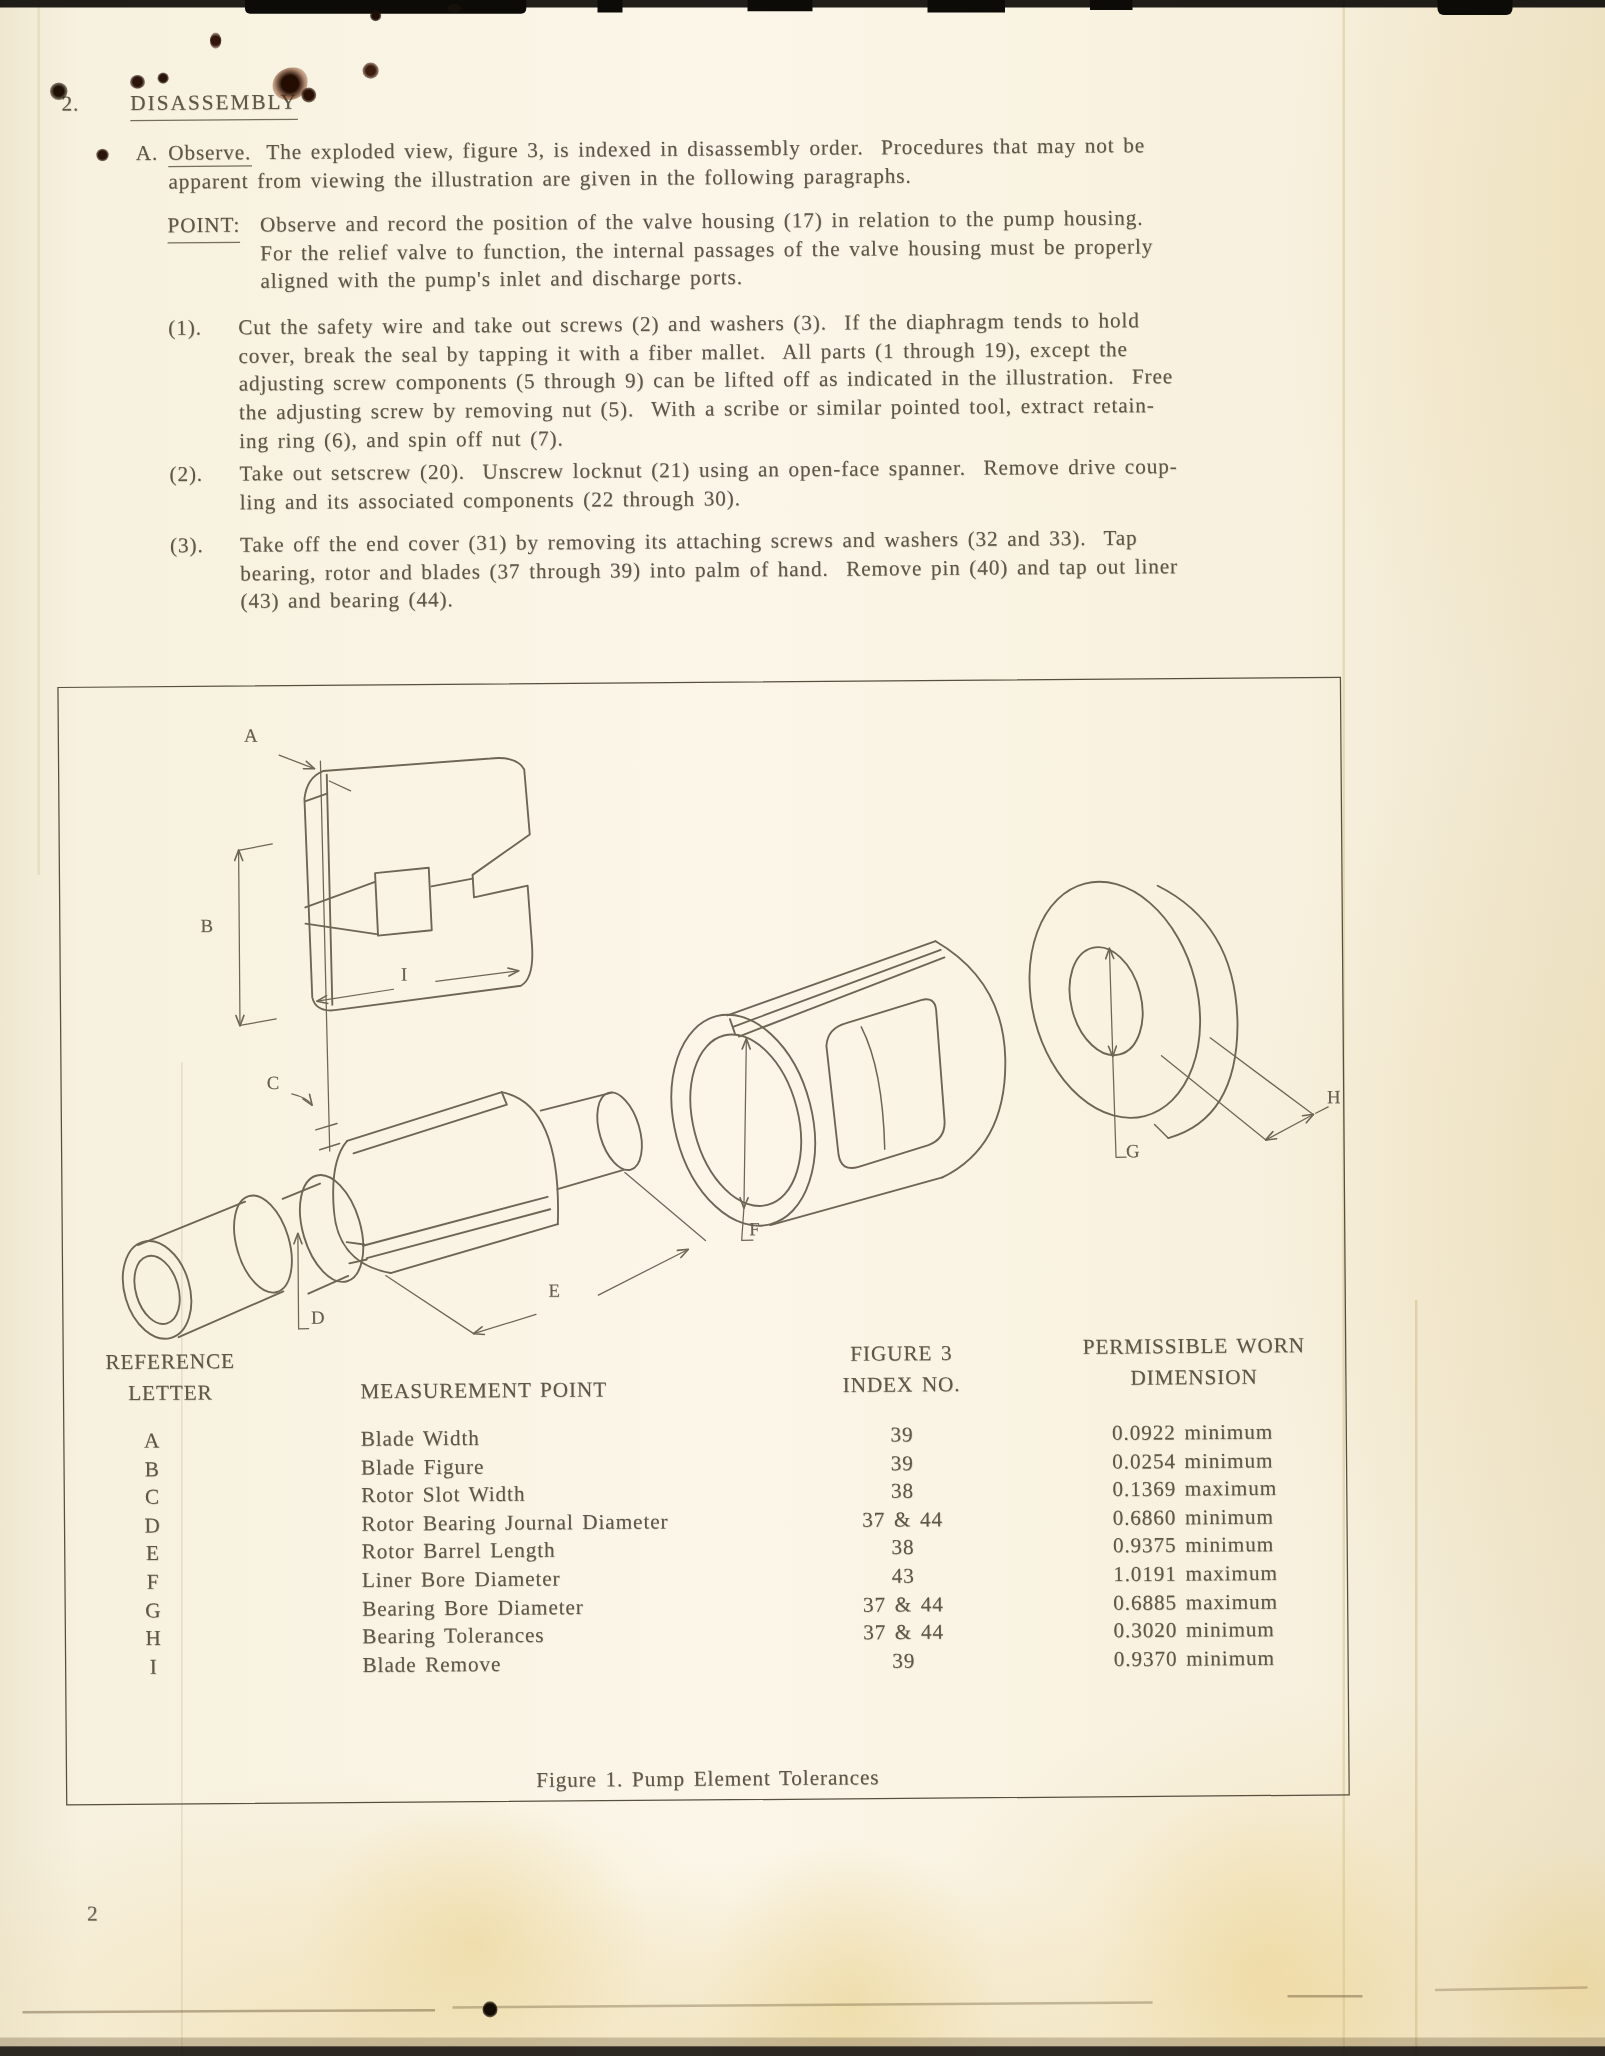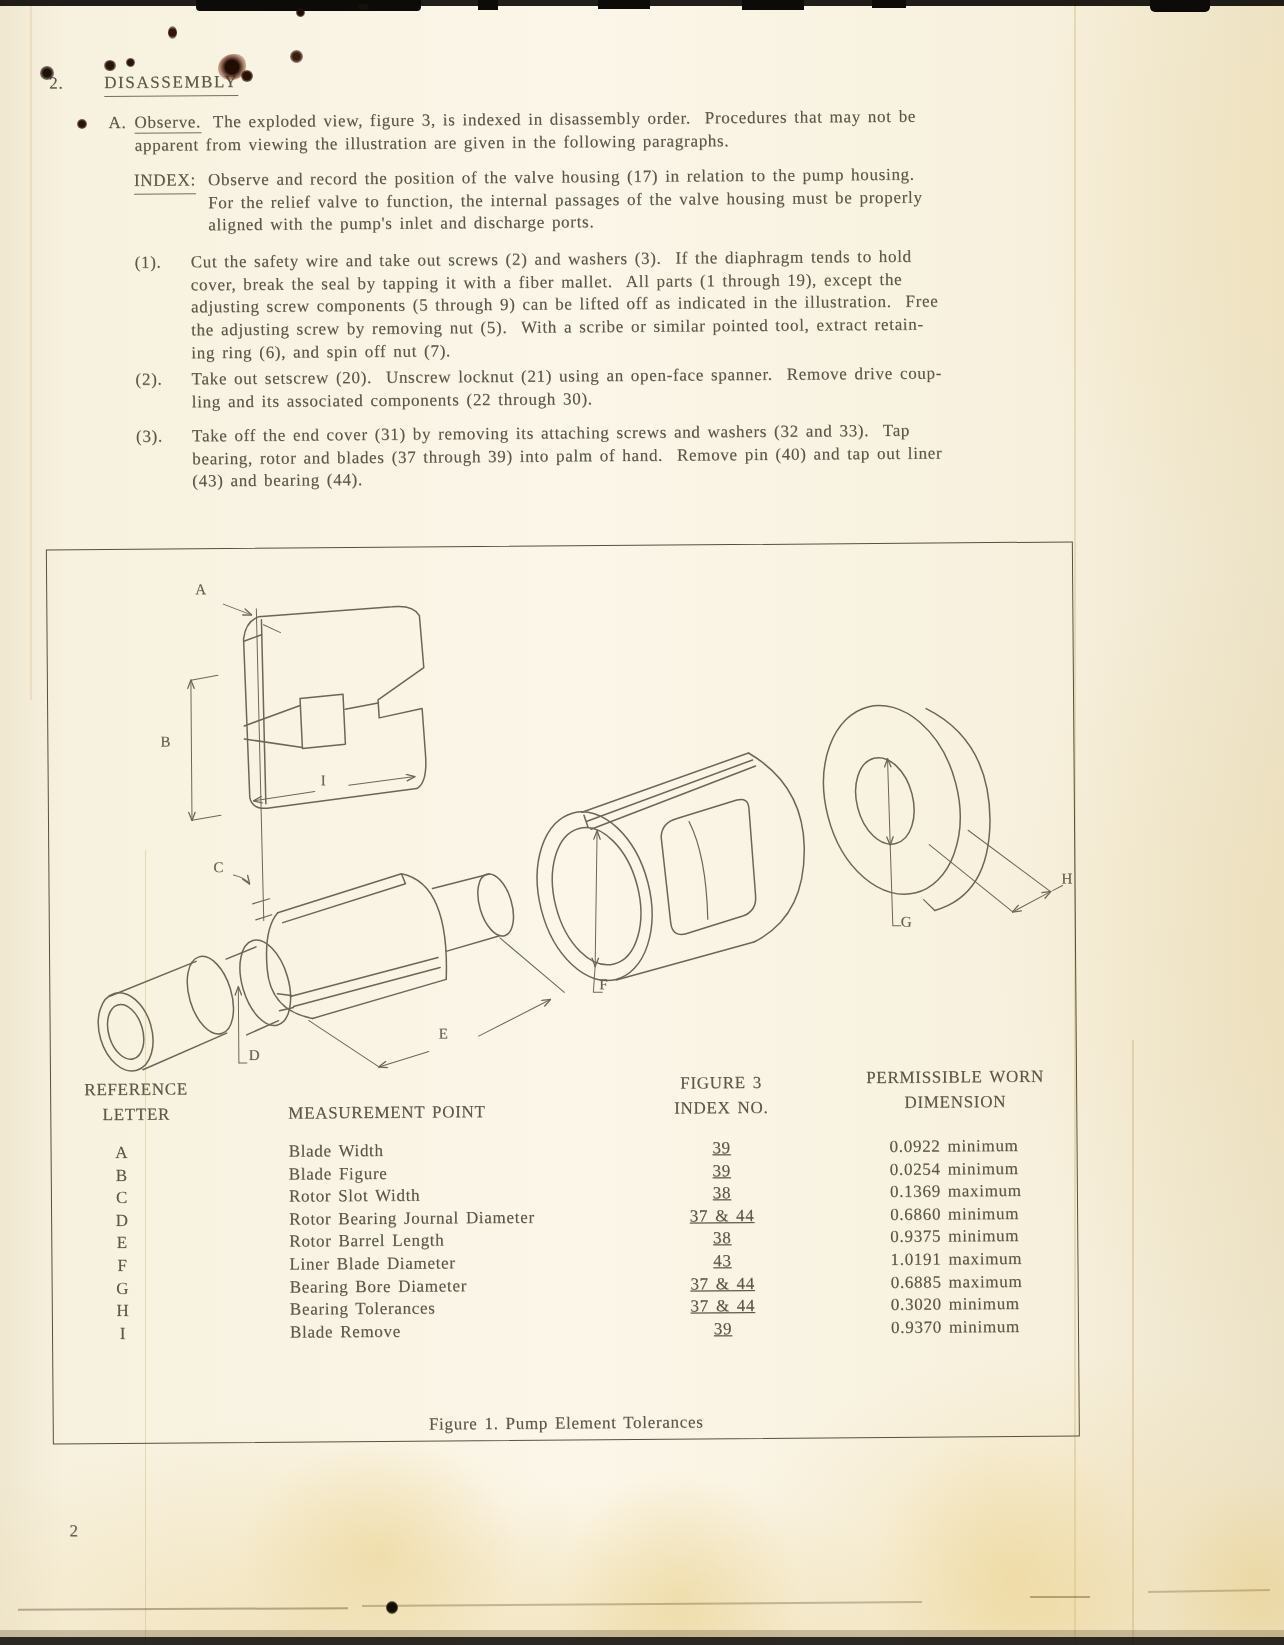--- a/index.html
+++ b/index.html
@@ -32,21 +32,21 @@
           text-shadow:0.3px 0.3px 0.5px rgba(94,87,71,.4);}
 
   
   .tol-table{position:absolute;left:0;top:0;width:100%;}
   .th{position:absolute;text-align:center;line-height:25px;}
   .tol-rows{position:absolute;left:0;top:592px;width:100%;}
   .tol-row{position:relative;height:22.6px;}
   .tol-row span{position:absolute;white-space:nowrap;}
   .c-letter{left:20px;width:100px;text-align:center;}
   .c-point{left:237px;}
-  .c-index{left:610px;width:120px;text-align:center;text-decoration:underline;}
+  .c-index{left:610px;width:120px;text-align:center;}
   .c-dim{left:838px;}
   .fig-caption{position:absolute;top:866px;left:0;right:0;text-align:center;}
 
   
   .spot{position:absolute;border-radius:50%;}
   .edge-band{position:absolute;background:#0d0b08;}
   .crease{position:absolute;pointer-events:none;}
   .scratch{position:absolute;background:rgba(96,76,44,.42);height:2px;}
   .stain{position:absolute;border-radius:50%;pointer-events:none;}
 </style>
@@ -69,21 +69,21 @@
 
     <div class="abs txt" style="left:55px;top:68px;">2.</div>
     <div class="abs txt u" style="left:110px;top:68px;letter-spacing:1.6px;">DISASSEMBLY</div>
 
     <div class="para txt" style="left:140px;top:108px;width:930px;">
       <span class="hang-label" style="left:-26px;">A.</span><span class="u">Observe.</span><span class="pre after-lead">The exploded view, figure 3, is indexed in disassembly order.  Procedures that may not be
 apparent from viewing the illustration are given in the following paragraphs.</span>
     </div>
 
     <div class="para txt" style="left:213px;top:166px;width:880px;">
-      <span class="hang-label u" style="left:-74px;">INDEX:</span><span class="pre">Observe and record the position of the valve housing (17) in relation to the pump housing.
+      <span class="hang-label u" style="left:-74px;">POINT:</span><span class="pre">Observe and record the position of the valve housing (17) in relation to the pump housing.
 For the relief valve to function, the internal passages of the valve housing must be properly
 aligned with the pump's inlet and discharge ports.</span>
     </div>
 
     <div class="para txt" style="left:195px;top:248px;width:895px;">
       <span class="hang-label" style="left:-56px;">(1).</span><span class="pre">Cut the safety wire and take out screws (2) and washers (3).  If the diaphragm tends to hold
 cover, break the seal by tapping it with a fiber mallet.  All parts (1 through 19), except the
 adjusting screw components (5 through 9) can be lifted off as indicated in the illustration.  Free
 the adjusting screw by removing nut (5).  With a scribe or similar pointed tool, extract retain-
 ing ring (6), and spin off nut (7).</span>
@@ -226,21 +226,21 @@
               <span class="c-dim">0.6860 minimum</span>
             </div>
             <div class="tol-row">
               <span class="c-letter">E</span>
               <span class="c-point">Rotor Barrel Length</span>
               <span class="c-index">38</span>
               <span class="c-dim">0.9375 minimum</span>
             </div>
             <div class="tol-row">
               <span class="c-letter">F</span>
-              <span class="c-point">Liner Blade Diameter</span>
+              <span class="c-point">Liner Bore Diameter</span>
               <span class="c-index">43</span>
               <span class="c-dim">1.0191 maximum</span>
             </div>
             <div class="tol-row">
               <span class="c-letter">G</span>
               <span class="c-point">Bearing Bore Diameter</span>
               <span class="c-index">37 &amp; 44</span>
               <span class="c-dim">0.6885 maximum</span>
             </div>
             <div class="tol-row">

